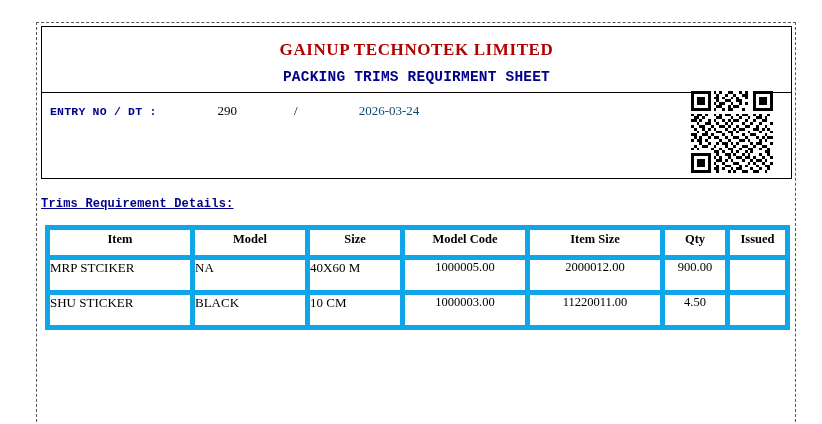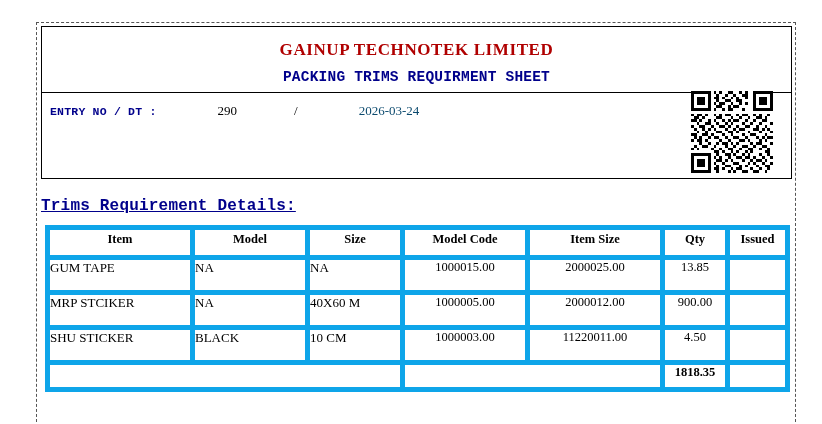--- a/index.html
+++ b/index.html
@@ -119,21 +119,21 @@
     height: 82px;
     background: #fff;
   }
   
   .section-title {
     position: absolute;
     left: 41px;
     top: 197px;
     font-family: "Liberation Mono", monospace;
     font-weight: bold;
-    font-size: 16px;
+    font-size: 12px;
     color: #00008b;
     text-decoration: underline;
     letter-spacing: 0.2px;
   }
   
   table.trims {
     position: absolute;
     left: 45px;
     top: 225px;
     width: 740px;
@@ -459,48 +459,33 @@
         <th>Model</th>
         <th>Size</th>
         <th class="mono">Model Code</th>
         <th class="mono">Item Size</th>
         <th class="mono">Qty</th>
         <th>Issued</th>
       </tr>
     </thead>
     <tbody>
       <tr>
-        <td class="cell-left">GUM TAPE</td>
-        <td class="cell-left">NA</td>
-        <td class="cell-left">NA</td>
-        <td class="cell-center-mono">1000015.00</td>
-        <td class="cell-center-top">2000025.00</td>
-        <td class="cell-right">13.85</td>
-        <td></td>
-      </tr>
-      <tr>
         <td class="cell-left">MRP STCIKER</td>
         <td class="cell-left">NA</td>
         <td class="cell-left">40X60 M</td>
         <td class="cell-center-mono">1000005.00</td>
         <td class="cell-center-top">2000012.00</td>
         <td class="cell-right">900.00</td>
         <td></td>
       </tr>
       <tr>
         <td class="cell-left">SHU STICKER</td>
         <td class="cell-left">BLACK</td>
         <td class="cell-left">10 CM</td>
         <td class="cell-center-mono">1000003.00</td>
         <td class="cell-center-top">11220011.00</td>
         <td class="cell-right">4.50</td>
         <td></td>
       </tr>
-      <tr class="footer-row">
-        <td colspan="3"></td>
-        <td colspan="2"></td>
-        <td class="total-cell">1818.35</td>
-        <td></td>
-      </tr>
     </tbody>
   </table>
 
 </div>
 
 </body></html>

